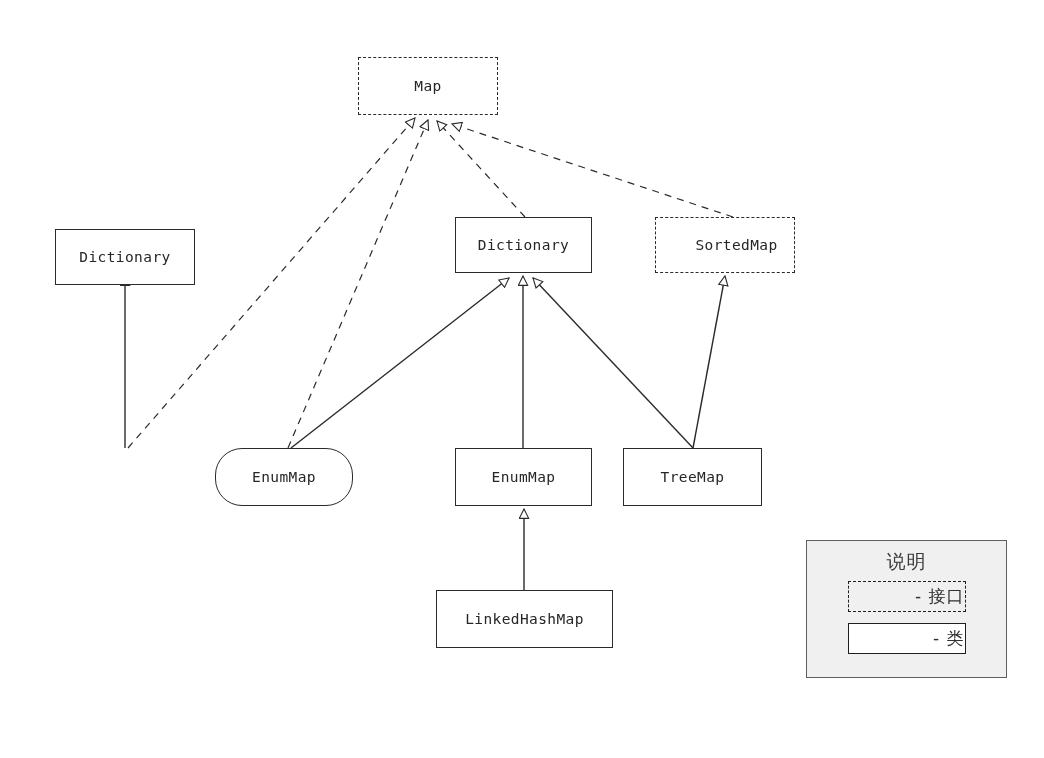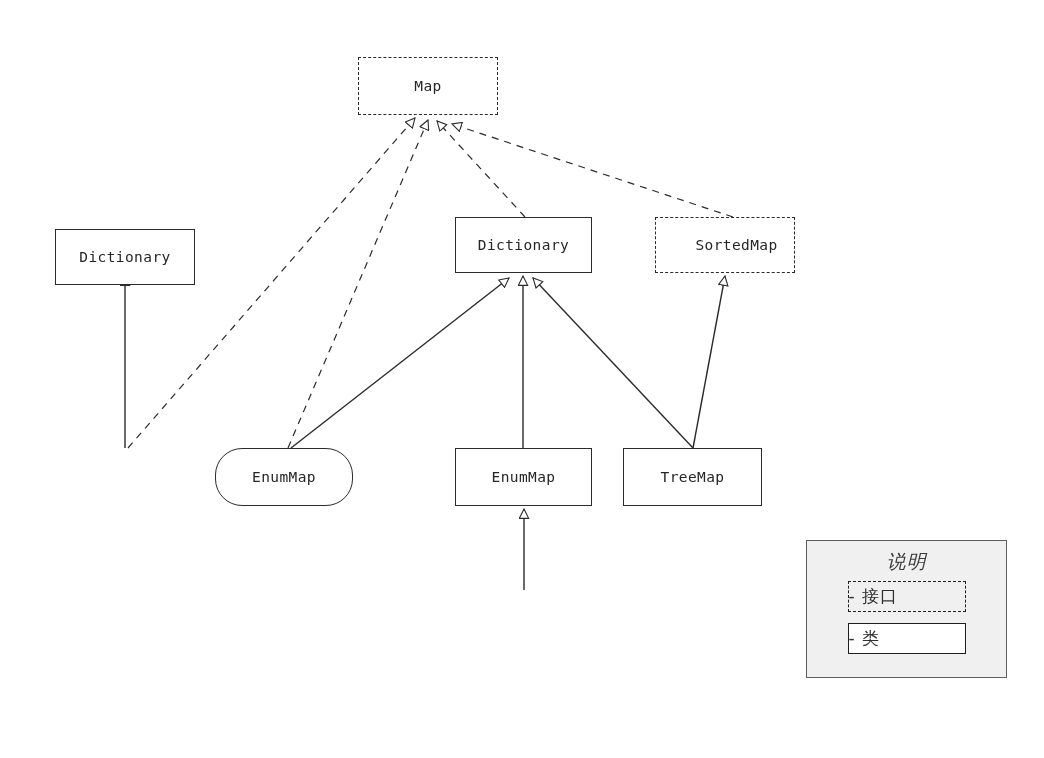--- a/index.html
+++ b/index.html
@@ -56,29 +56,28 @@
     flex-direction: column;
     align-items: center;
   }
   #legend-title {
     font-family: "DejaVu Sans", "Liberation Sans", sans-serif;
     font-size: 19px;
     color: #3a3a3a;
     margin-top: 8px;
     margin-bottom: 6px;
     letter-spacing: 1px;
-    font-style: italic;
   }
   .legend-row {
     box-sizing: border-box;
     width: 118px;
     height: 31px;
     display: flex;
     align-items: center;
-    justify-content: flex-start;
+    justify-content: flex-end;
     font-family: "DejaVu Sans", "Liberation Sans", sans-serif;
     font-size: 17px;
     color: #2f2f2f;
     background: transparent;
     margin-bottom: 11px;
     letter-spacing: 1px;
   }
   .legend-row.iface-swatch {
     border: 1.8px dashed #1f1f1f;
   }
@@ -134,20 +133,23 @@
   </div>
 
   <div class="node cls" style="left:455px; top:448px; width:137px; height:58px;">
     <span class="node-label">EnumMap</span>
   </div>
 
   <div class="node cls" style="left:623px; top:448px; width:139px; height:58px;">
     <span class="node-label">TreeMap</span>
   </div>
 
+  <div class="node cls" style="left:436px; top:590px; width:177px; height:58px;">
+    <span class="node-label">LinkedHashMap</span>
+  </div>
 
   <div id="legend" style="left:806px; top:540px; width:201px; height:138px;">
     <div id="legend-title">说明</div>
     <div class="legend-row iface-swatch">
       <span>- 接口</span>
     </div>
     <div class="legend-row cls-swatch">
       <span>- 类</span>
     </div>
   </div>

